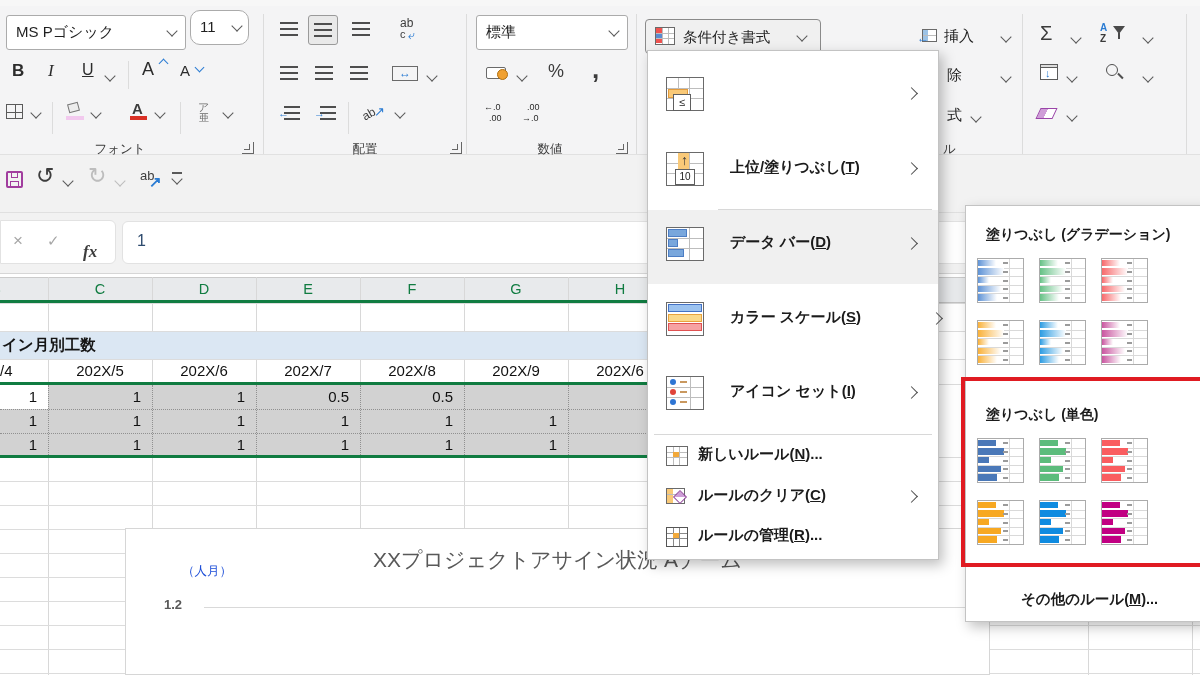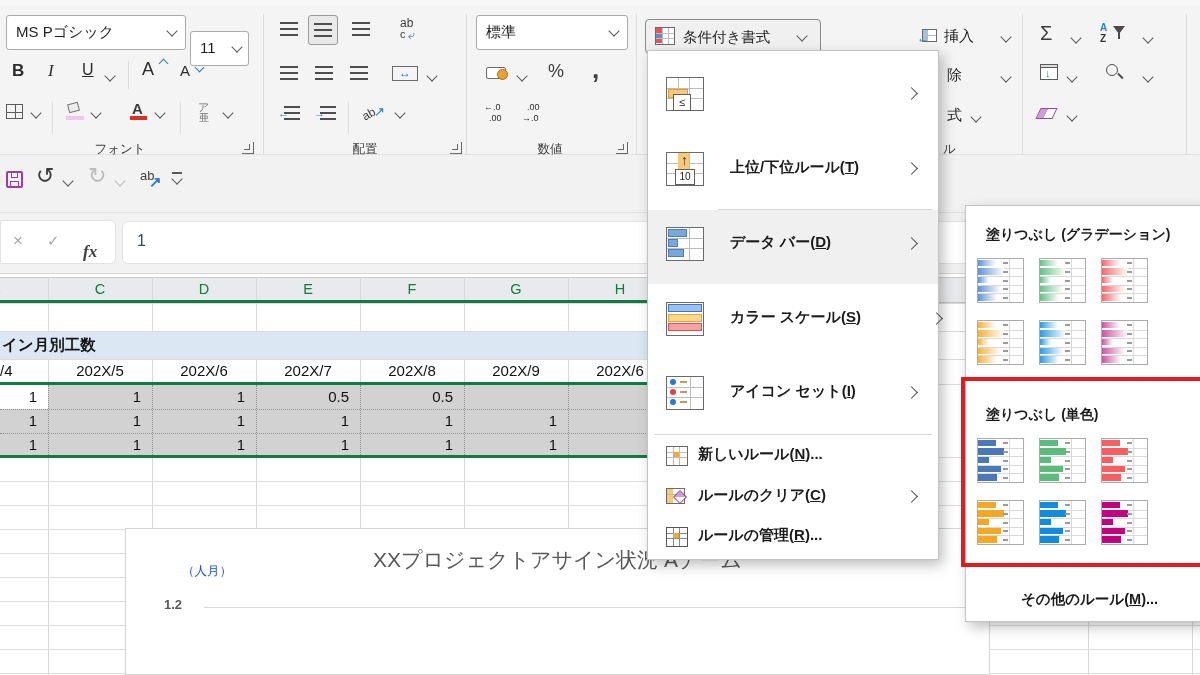--- a/index.html
+++ b/index.html
@@ -30,21 +30,21 @@
 </style>
 </head>
 <body>
 
 <div class="abs" id="ribbon" style="left:0;top:0;width:1200px;height:155px;background:#f4f4f5;border-top:6px solid #f7f7f7;border-bottom:1px solid #e1e1e1;">
 
   <div class="combo btn" style="left:6px;top:9px;width:178px;height:33px;">
     <span class="val">MS Pゴシック</span>
     <span class="chev" style="right:9px;top:11px;"></span>
   </div>
-  <div class="combo btn" style="left:190px;top:25px;width:57px;height:33px;">
+  <div class="combo btn" style="left:190px;top:4px;width:57px;height:33px;border-radius:10px;">
     <span class="val">11</span>
     <span class="chev" style="right:7px;top:11px;"></span>
   </div>
   <div class="abs btn" style="left:12px;top:55px;font-size:17px;font-weight:700;color:#2c2c2c;">B</div>
   <div class="abs btn" style="left:48px;top:55px;font-size:17px;font-style:italic;font-family:'Liberation Serif',serif;color:#2c2c2c;">I</div>
   <div class="abs btn" style="left:82px;top:55px;font-size:16px;text-decoration:underline;color:#2c2c2c;">U</div>
   <span class="chev btn" style="left:106px;top:66px;"></span>
   <div class="abs" style="left:128px;top:55px;width:1px;height:28px;background:#dcdcdc;"></div>
   <div class="abs btn" style="left:142px;top:53px;font-size:18px;color:#2c2c2c;"><span>A</span></div>
   <span class="chevup" style="left:160px;top:54px;"></span>
@@ -320,21 +320,21 @@
   <div class="mi big" style="top:83px;height:75px;">
     <div class="mgrid" style="left:18px;top:18px;width:36px;height:32px;">
       <div class="mgv" style="left:11px;"></div>
         <div class="mgv" style="left:22px;"></div>
       <div class="mgh" style="top:10px;"></div>
         <div class="mgh" style="top:20px;"></div>
       <div class="abs" style="left:11px;top:0;width:11px;height:29px;background:#f9c978;"></div>
       <div class="abs" style="left:12px;top:-1px;width:11px;text-align:center;font-size:14px;font-weight:700;color:#333;">↑</div>
       <div class="badge" style="left:8px;top:16px;width:18px;height:14px;font-size:10px;line-height:14px;">10</div>
     </div>
-    <span class="lbl" style="top:24px;"><span>上位/下位ルール(</span><u>T</u><span>)</span></span>
+    <span class="lbl" style="top:24px;"><span>上位/塗りつぶし(</span><u>T</u><span>)</span></span>
     <span class="subarr" style="right:22px;top:30px;"></span>
   </div>
 
   <div class="abs" style="left:70px;top:158px;right:6px;height:1px;background:#d8d8d8;"></div>
 
   <div class="mi big" style="top:159px;height:74px;background:#f0f0f0;">
     <div class="mgrid" style="left:18px;top:17px;width:36px;height:32px;">
       <div class="mgv" style="left:22px;"></div>
       <div class="mgh" style="top:10px;"></div>
         <div class="mgh" style="top:20px;"></div>

